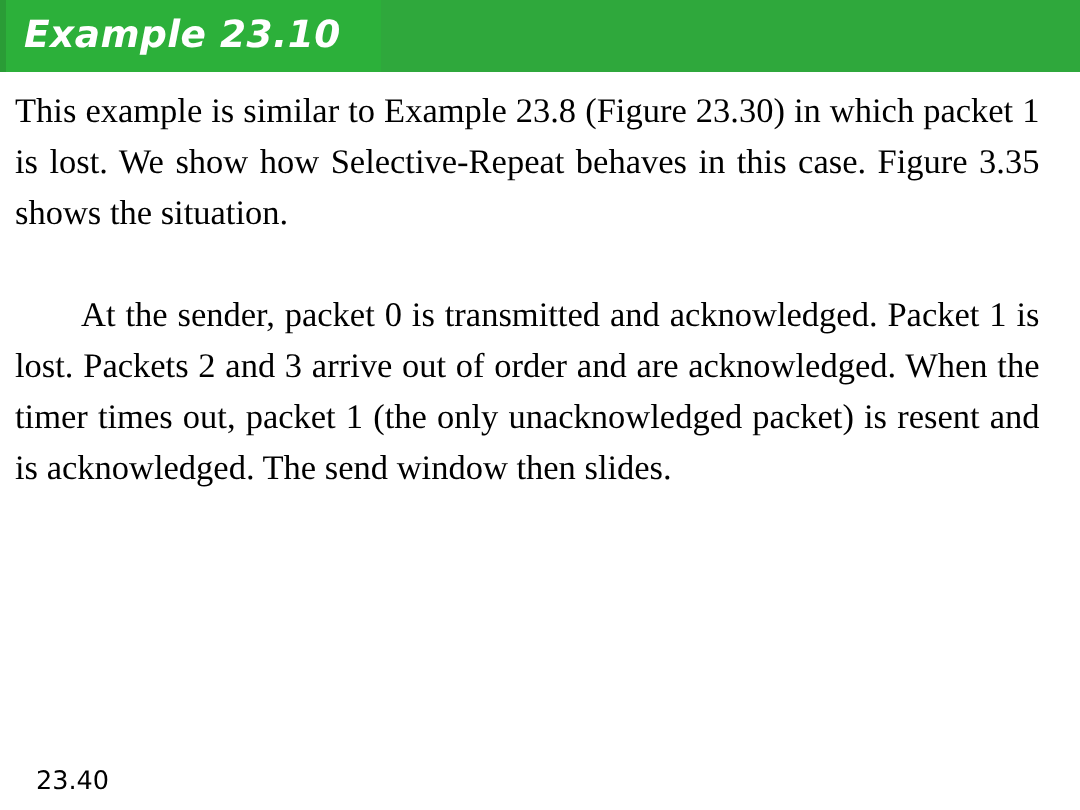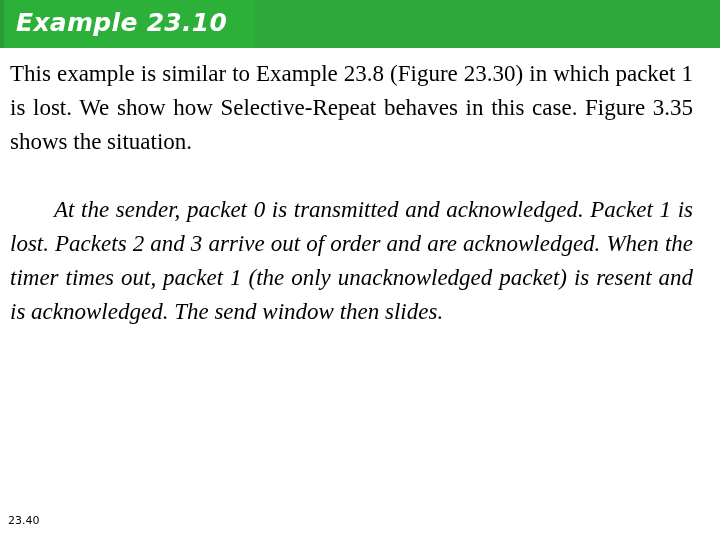--- a/index.html
+++ b/index.html
@@ -81,30 +81,29 @@
     margin: 0;
   }
   .para.last-line-natural {
     text-align-last: left;
   }
   .para-gap {
     height: 34px;
   }
   .para-indent {
     text-indent: 44px;
-    font-style: italic;
   }
 
   
   .footer-number {
     position: absolute;
-    left: 8px;
+    left: 24px;
     top: 514px;
     font-family: "DejaVu Sans", sans-serif;
-    font-size: 11px;
+    font-size: 17px;
     line-height: 14px;
     color: #000000;
   }
 </style>
 </head>
 <body>
 
 <div class="slide">
 
   <div class="title-banner">

